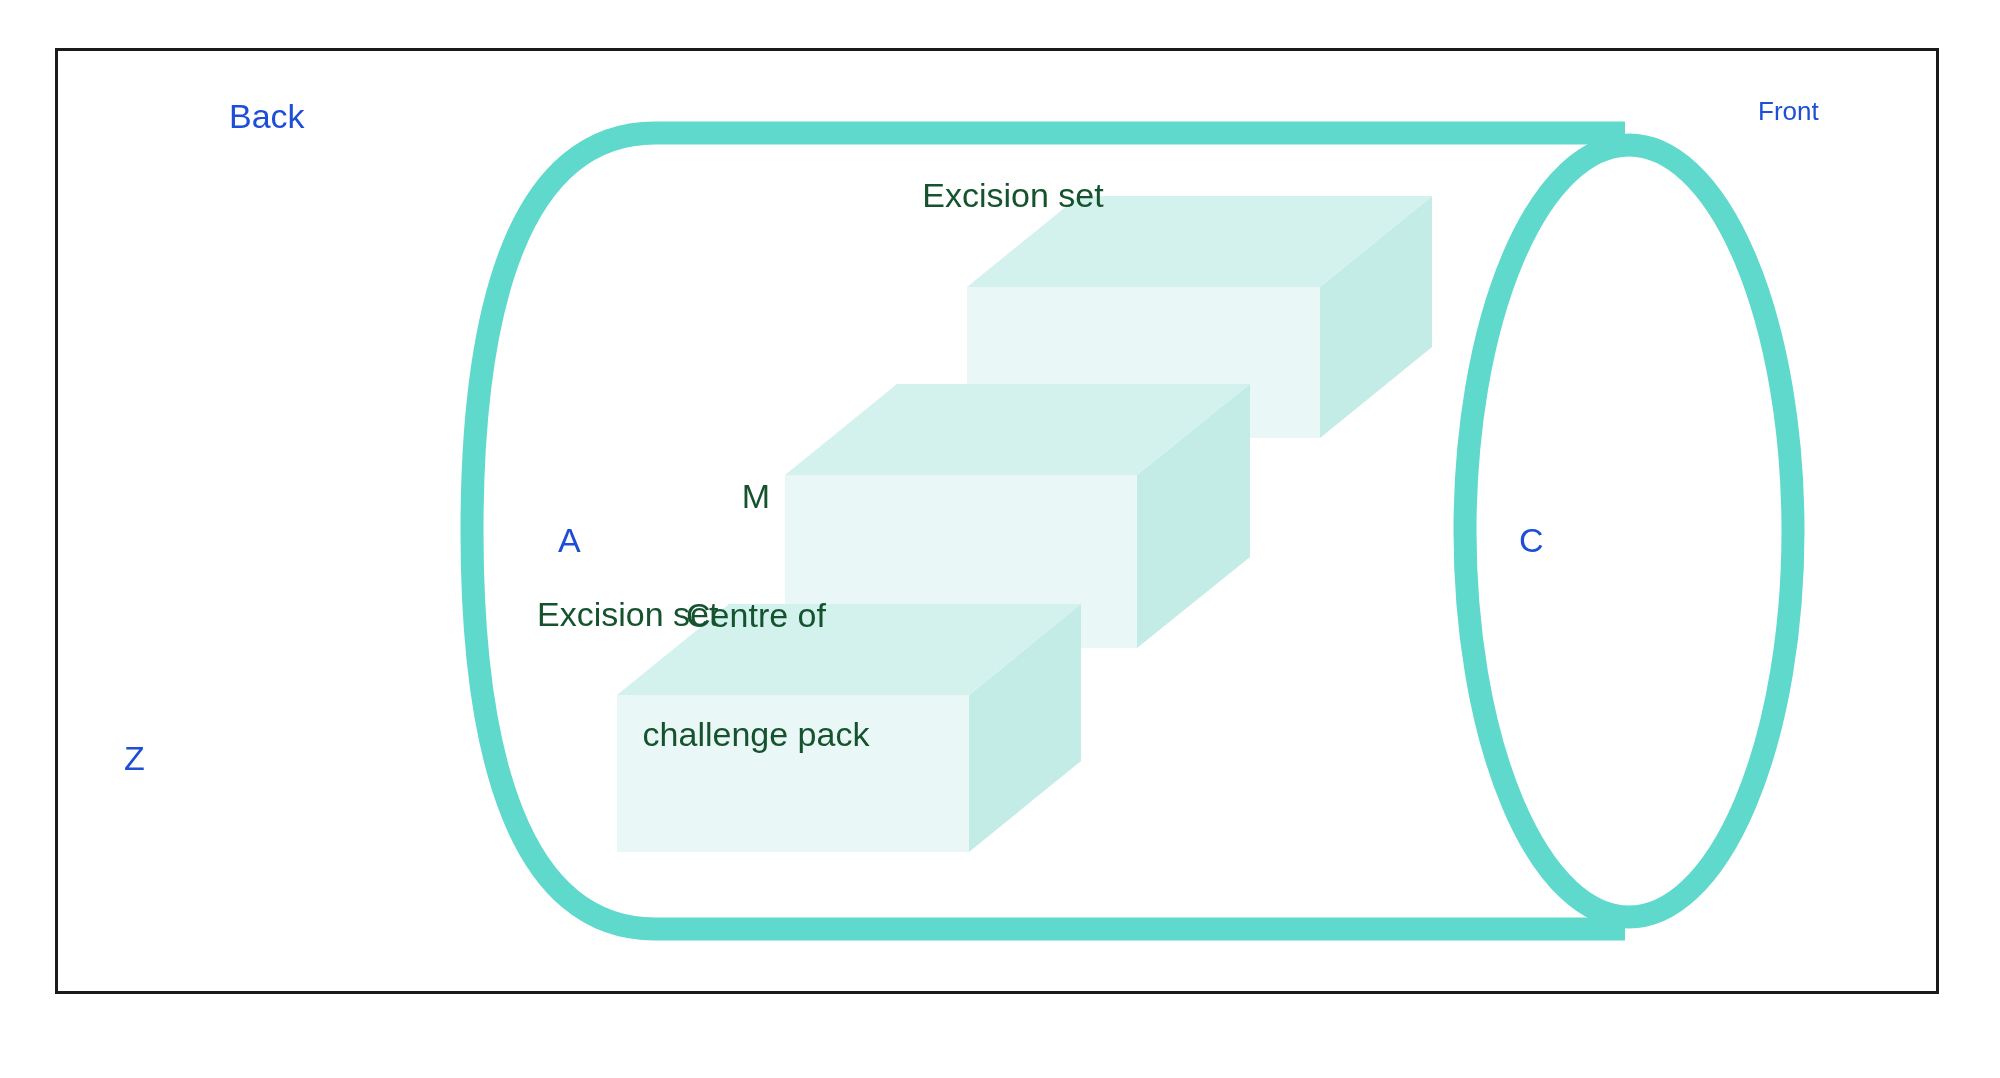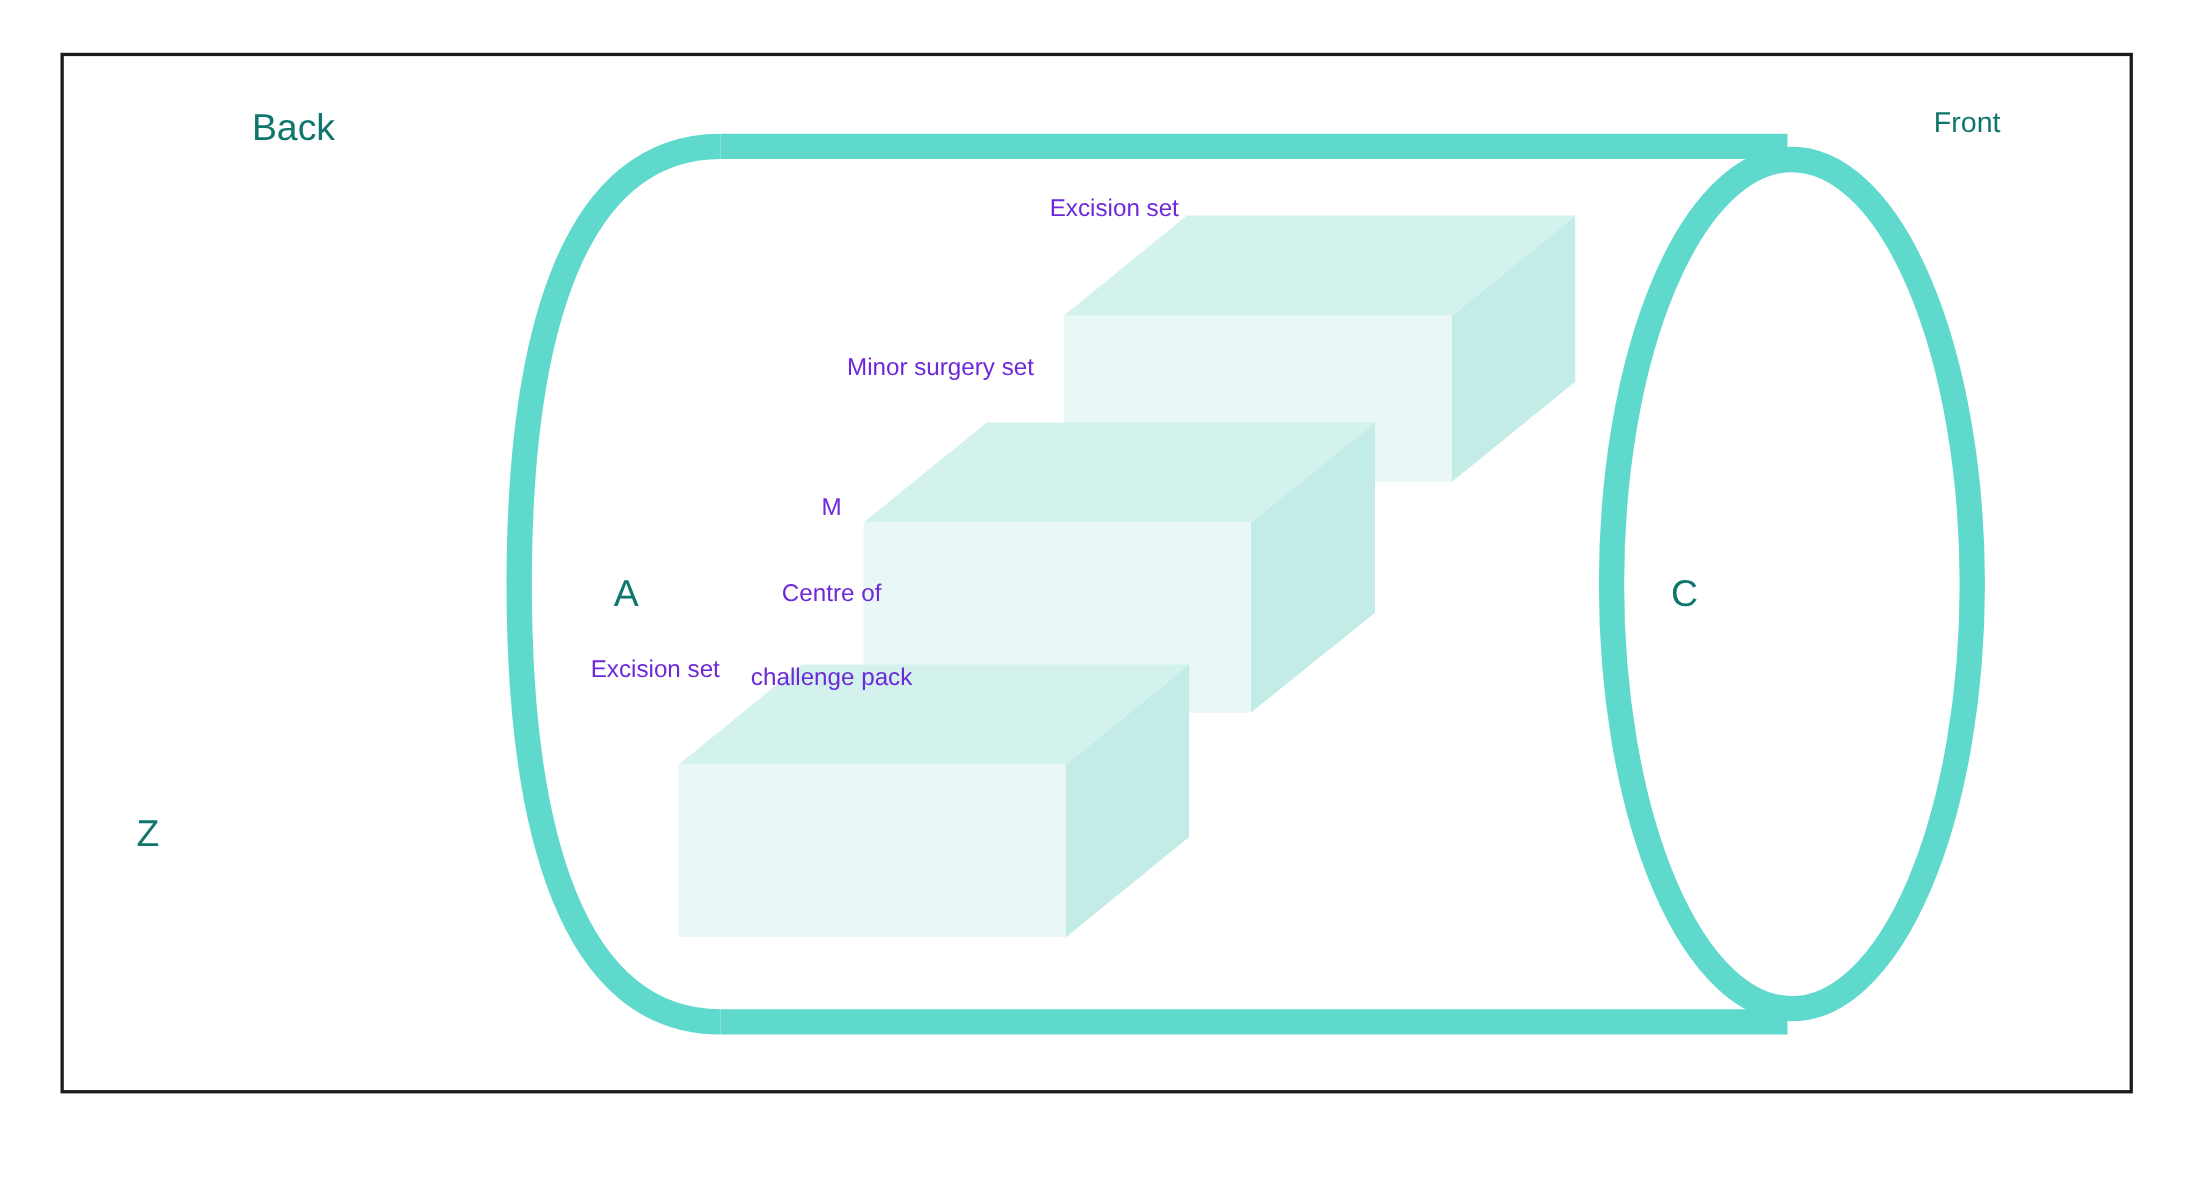--- a/index.html
+++ b/index.html
@@ -31,38 +31,38 @@
   }
   #art {
     position: absolute;
     left: 0;
     top: 0;
     width: 2000px;
     height: 1078px;
   }
   .lbl {
     position: absolute;
-    color: #0f766e;
+    color: #1d4ed8;
     font-family: "Liberation Sans", sans-serif;
     font-weight: 400;
     white-space: pre;
     line-height: 1.18;
   }
   .lbl-back   { left: 229px;  top: 96px;  font-size: 34px; }
   .lbl-front  { left: 1758px; top: 96px;  font-size: 26px; }
   .lbl-a      { left: 558px;  top: 520px; font-size: 34px; }
   .lbl-c      { left: 1519px; top: 520px; font-size: 34px; }
   .lbl-z      { left: 124px;  top: 738px; font-size: 34px; }
   .lbl-note   { left: 124px;  top: 807px; font-size: 32px; line-height: 1.17; }
 
   .box-label {
     position: absolute;
-    color: #6d28d9;
+    color: #14532d;
     font-family: "Liberation Sans", sans-serif;
-    font-size: 22px;
+    font-size: 34px;
     font-weight: 400;
     white-space: pre;
     text-align: center;
     line-height: 1.17;
   }
   .box1-top-label { left: 848px;  top: 176px; width: 330px; }
   .box2-top-label { left: 660px;  top: 321px; width: 390px; }
   .box2-front-label { left: 561px; top: 397px; width: 390px; }
   .box3-front-label { left: 537px; top: 595px; width: 330px; text-align: left; }
 </style>
@@ -116,21 +116,20 @@
   <div class="lbl lbl-c">C</div>
 
   <div class="lbl lbl-z">Z</div>
 
   <div class="lbl lbl-note">
     
   </div>
 
   <div class="box-label box1-top-label">Excision set</div>
 
-  <div class="box-label box2-top-label">Minor surgery set</div>
 
   <div class="box-label box2-front-label">
     <div>M</div>
     <div>Centre of</div>
     <div>challenge pack</div>
   </div>
 
   <div class="box-label box3-front-label">Excision set</div>
 
 </div>

